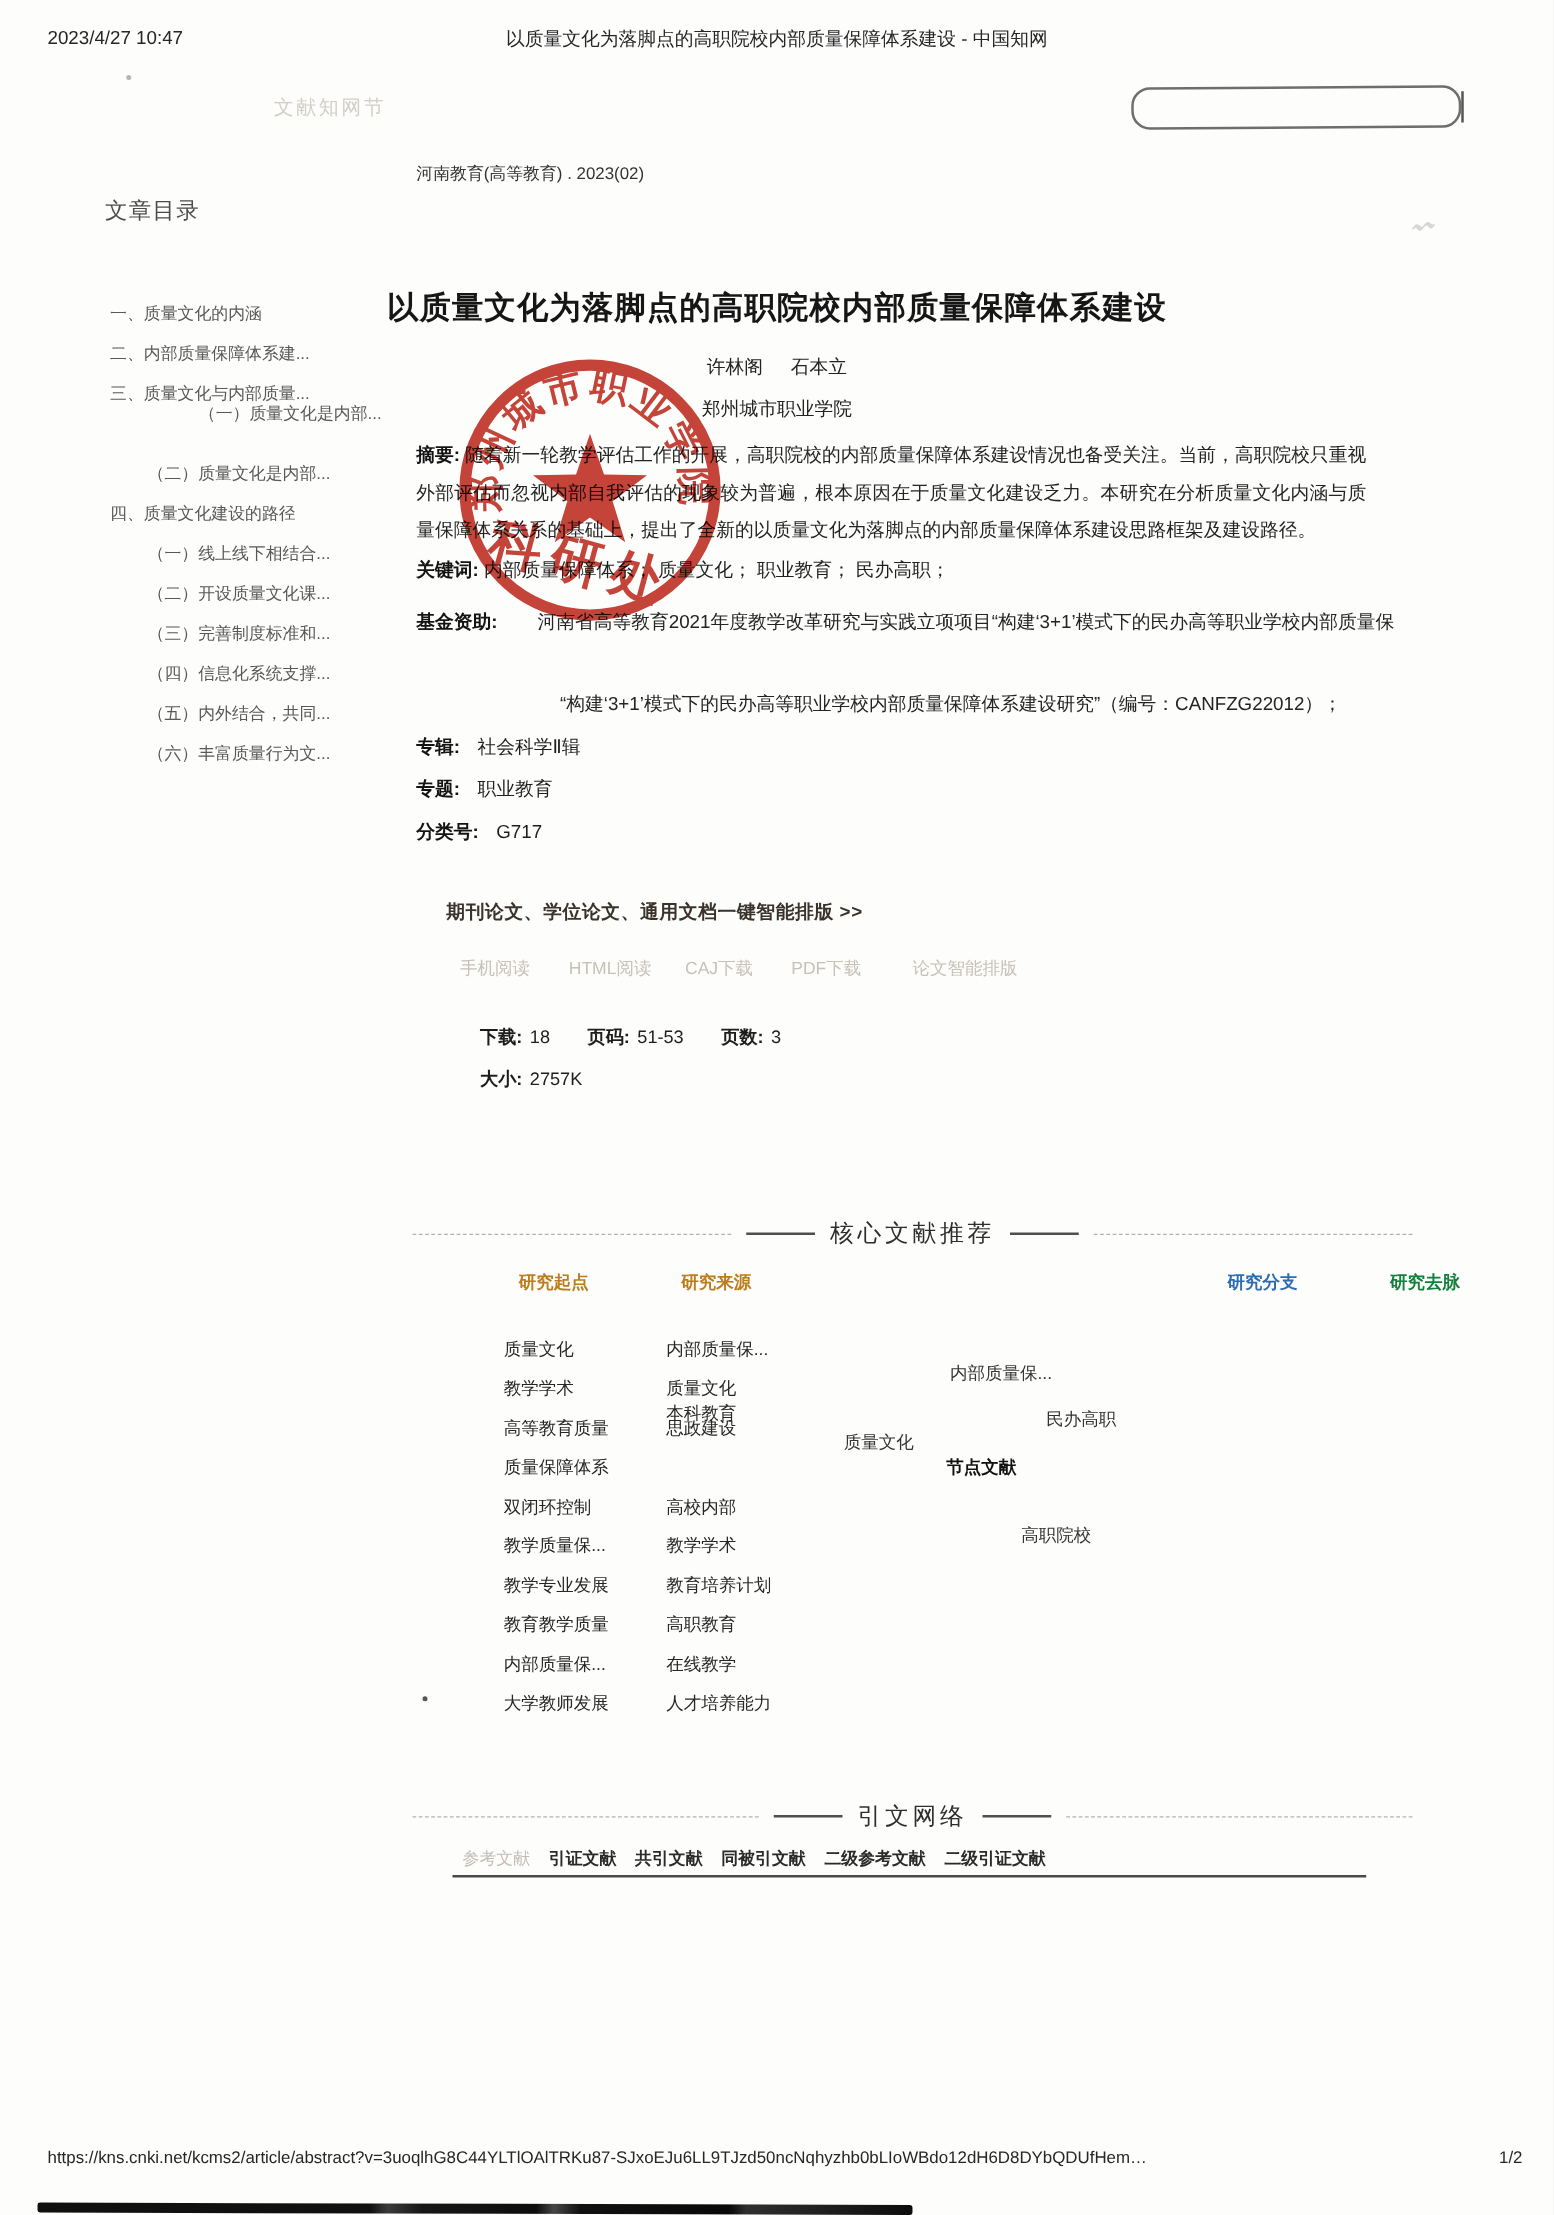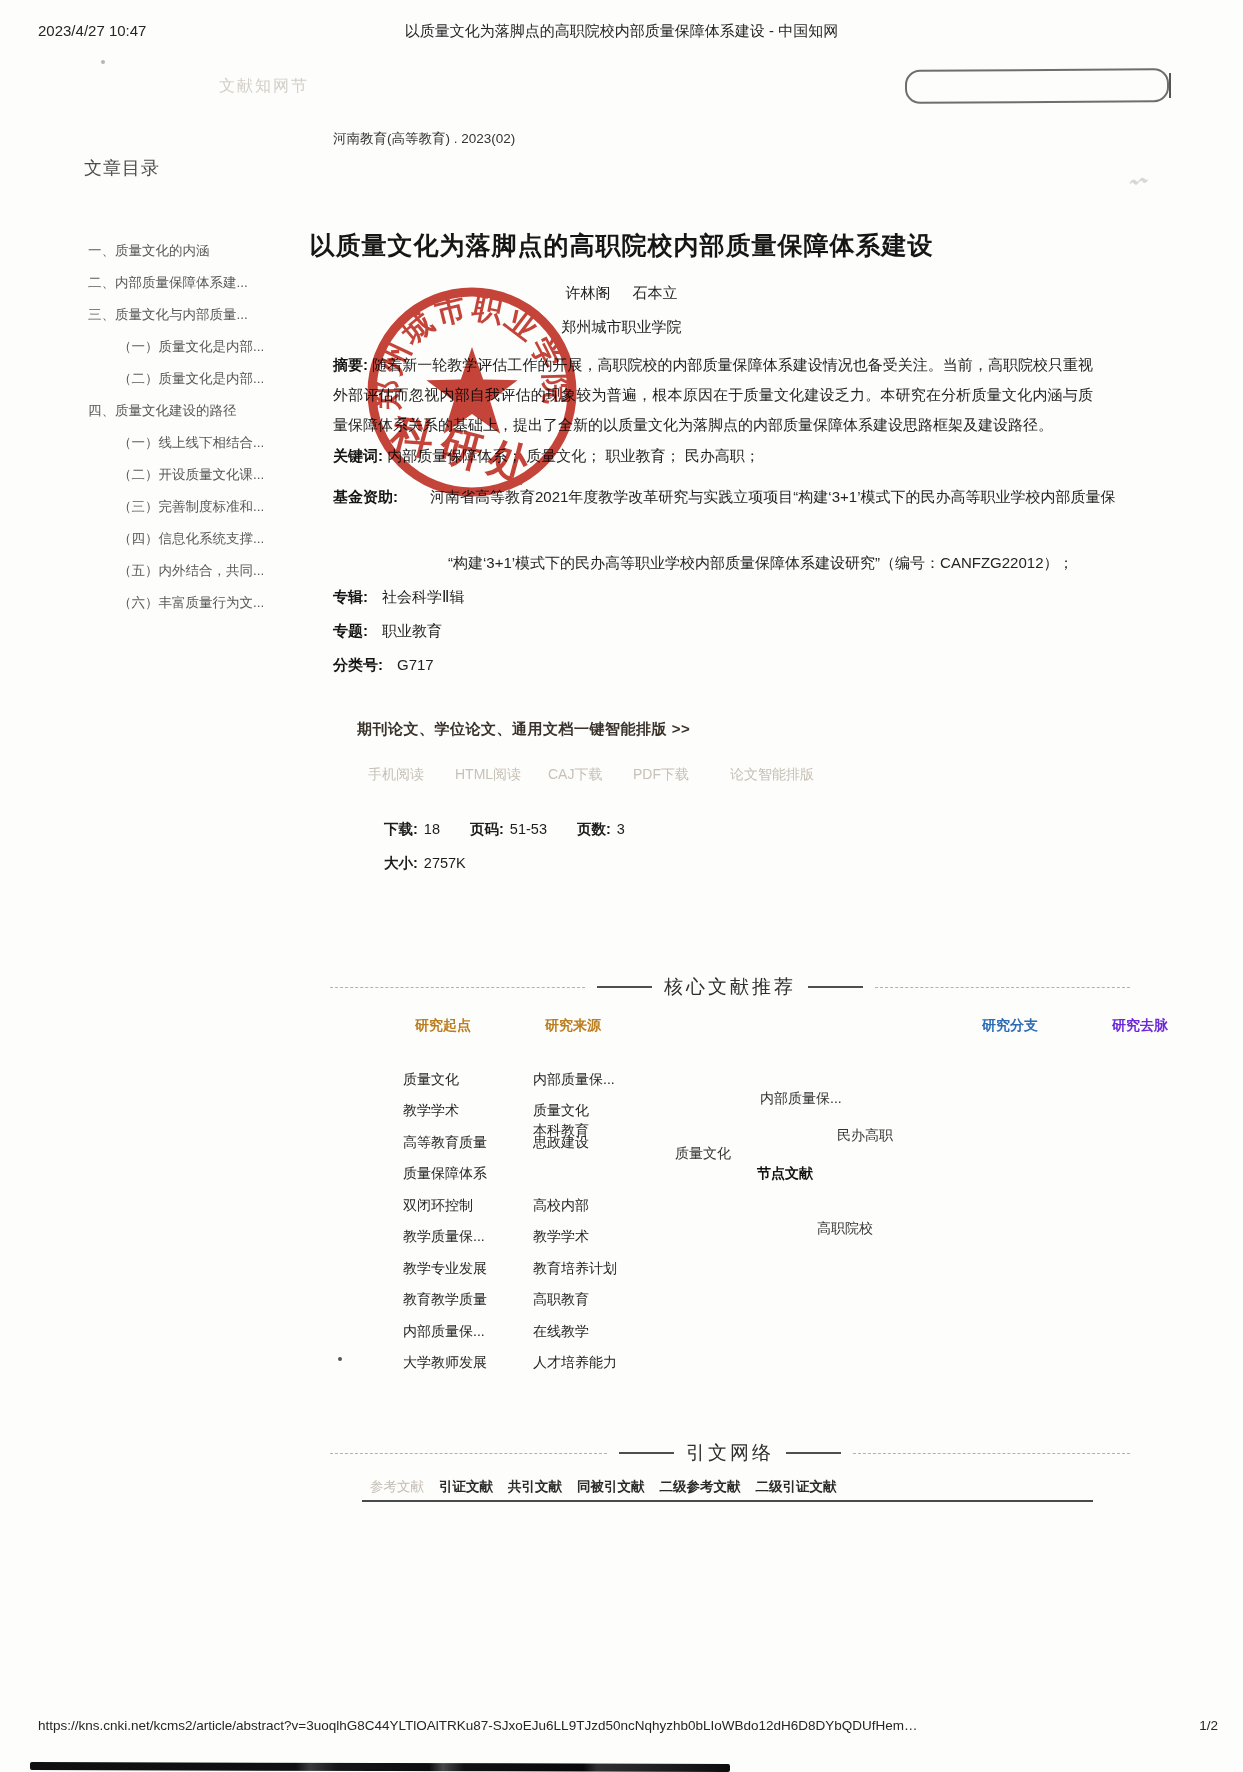--- a/index.html
+++ b/index.html
@@ -62,21 +62,21 @@
   #core-section{top:974px;}
   #cite-section{top:1440px;}
   .dotline{flex:1;border-top:1.5px dashed #b5b2ad;}
   .dashseg{width:55px;border-top:2px solid #4f4f4f;}
   .section-title{font-size:19px;color:#2e2e2e;letter-spacing:3px;white-space:nowrap;}
   
   .col-header{top:1017px;font-size:14px;font-weight:bold;cursor:pointer;}
   #colh-0{left:415px;color:#bc7d1f;}
   #colh-1{left:545px;color:#bc7d1f;}
   #colh-2{left:982px;color:#2b6cb5;}
-  #colh-3{left:1112px;color:#6d28d9;}
+  #colh-3{left:1112px;color:#15803d;}
   .core-item{font-size:14px;color:#262626;cursor:pointer;}
   .core-c1{left:403px;}
   .core-c2{left:533px;}
   
   .graph-node{font-size:14px;color:#333;cursor:pointer;}
   #gn-0{left:760px;top:1090px;}
   #gn-1{left:837px;top:1127px;}
   #gn-2{left:675px;top:1145px;}
   #gn-3{left:757px;top:1165px;font-weight:bold;color:#111;}
   #gn-4{left:817px;top:1220px;}
@@ -105,21 +105,21 @@
   <div class="abs" id="search-tick"></div>
   <div class="abs dot-artifact" style="left:101px;top:60px;"></div>
   <div class="abs" id="hand-mark">〰</div>
 
   <div class="abs" id="journal">河南教育(高等教育) . 2023(02)</div>
 
   <div class="abs" id="toc-title">文章目录</div>
   <div class="abs toc-item lvl1" style="top:242px;">一、质量文化的内涵</div>
   <div class="abs toc-item lvl1" style="top:274px;">二、内部质量保障体系建...</div>
   <div class="abs toc-item lvl1" style="top:306px;">三、质量文化与内部质量...</div>
-  <div class="abs toc-item lvl2" style="top:338px;">（一）质量文化是内部...</div>
+  <div class="abs toc-item lvl2" style="top:322px;margin-left:41px;">（一）质量文化是内部...</div>
   <div class="abs toc-item lvl2" style="top:370px;">（二）质量文化是内部...</div>
   <div class="abs toc-item lvl1" style="top:402px;">四、质量文化建设的路径</div>
   <div class="abs toc-item lvl2" style="top:434px;">（一）线上线下相结合...</div>
   <div class="abs toc-item lvl2" style="top:466px;">（二）开设质量文化课...</div>
   <div class="abs toc-item lvl2" style="top:498px;">（三）完善制度标准和...</div>
   <div class="abs toc-item lvl2" style="top:530px;">（四）信息化系统支撑...</div>
   <div class="abs toc-item lvl2" style="top:562px;">（五）内外结合，共同...</div>
   <div class="abs toc-item lvl2" style="top:594px;">（六）丰富质量行为文...</div>
 
   <div class="abs" id="article-title">以质量文化为落脚点的高职院校内部质量保障体系建设</div>

